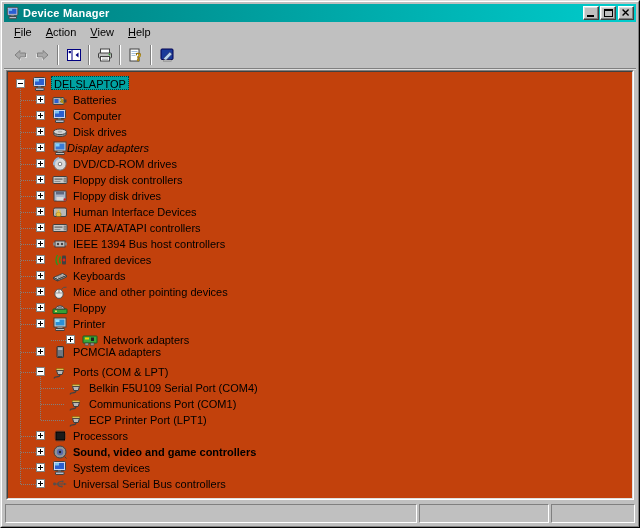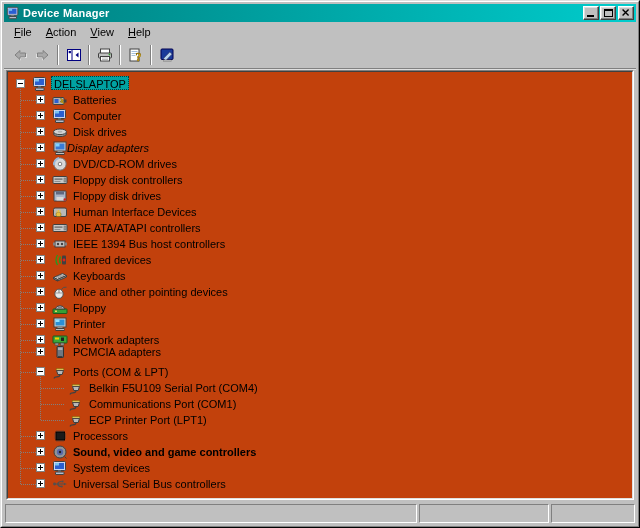--- a/index.html
+++ b/index.html
@@ -422,21 +422,21 @@
               <svg viewBox="0 0 16 16">
                 <rect x="2" y="2" width="12" height="9" fill="#d0d0d0" stroke="#404040"></rect>
                 <rect x="3.5" y="3.5" width="9" height="6" fill="#2a8fd5"></rect>
                 <rect x="3.5" y="3.5" width="4" height="2.5" fill="#8fe0ff"></rect>
                 <rect x="5.5" y="11" width="5" height="1.5" fill="#909090"></rect>
                 <rect x="4" y="12.5" width="8" height="2" fill="#c0c0c0" stroke="#404040"></rect>
               </svg>
             </span>
             <span class="tree-label" style="left: 63px;">Printer</span>
           </div>
-          <div class="tree-row" style="top: 260px;">
+          <div class="tree-row" style="top: 260px; margin-left: 30px;">
             <div class="hstub" style="left: 13px; width: 15px;"></div>
             <span class="expander" style="left: 28px;">
               <span class="ph"></span>
               <span class="pv"></span>
             </span>
             <span class="icon16" style="left: 44px;">
               <svg viewBox="0 0 16 16">
                 <rect x="1" y="4" width="14" height="7" rx="0.5" fill="#3aa83a" stroke="#1d581d"></rect>
                 <rect x="3" y="11" width="3.5" height="2.5" fill="#909090" stroke="#404040" stroke-width="0.5"></rect>
                 <rect x="8.5" y="11" width="3.5" height="2.5" fill="#909090" stroke="#404040" stroke-width="0.5"></rect>

